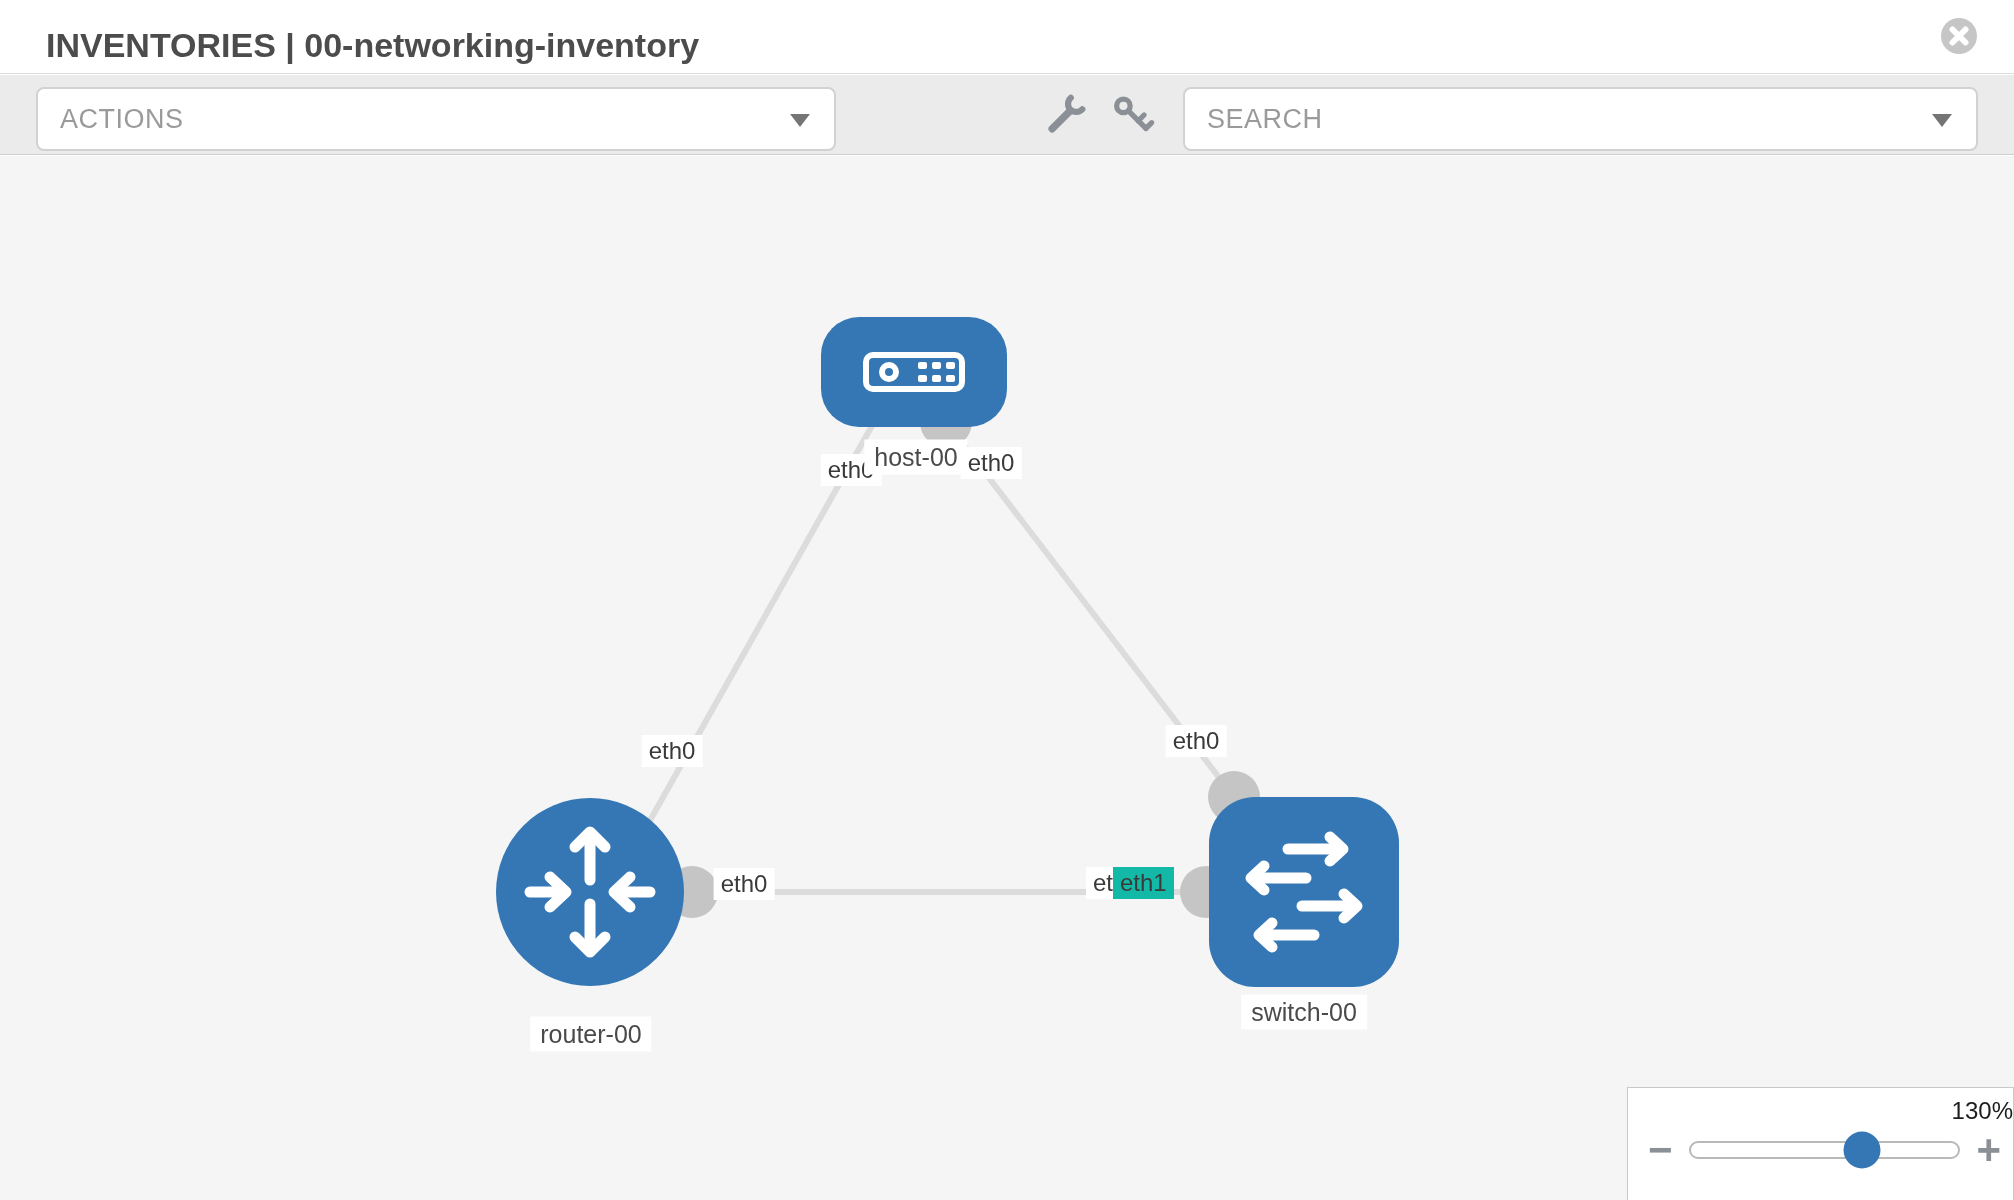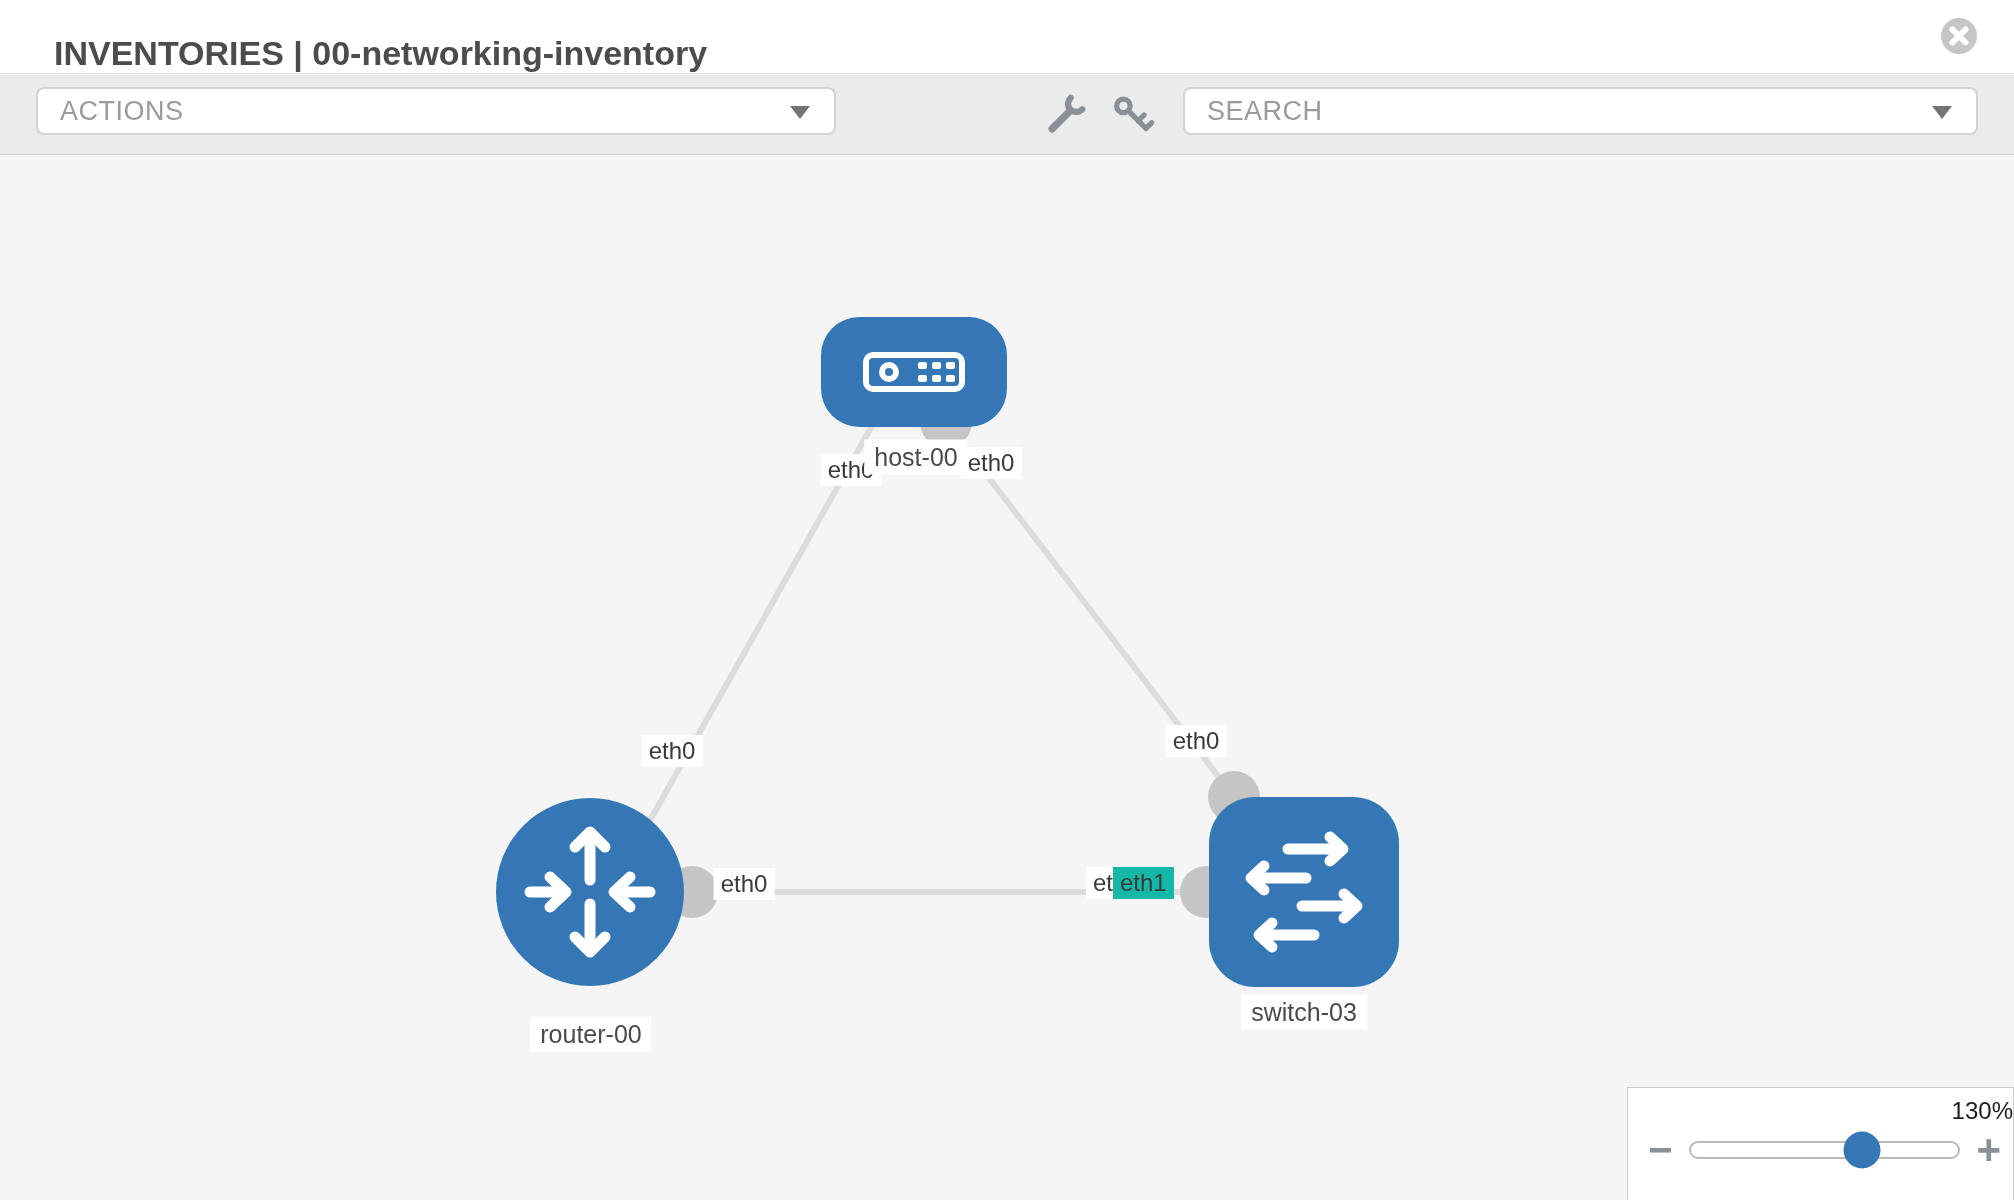--- a/index.html
+++ b/index.html
@@ -8,33 +8,33 @@
     width: 2014px; height: 1200px; overflow: hidden; position: relative;
     background: #fff; font-family: "Liberation Sans", sans-serif;
   }
   
   .hdr {
     position: absolute; left: 0; top: 0; width: 2014px; height: 74px;
     background: #fff; border-bottom: 1px solid #dddddd;
   }
   .hdr-title {
     position: absolute; left: 38px; top: 50%; transform: translateY(-50%);
-    margin: 16px; font-size: 34px; font-weight: 700; color: #4c4c4c; white-space: nowrap;
+    margin: 8px; font-size: 34px; font-weight: 700; color: #4c4c4c; white-space: nowrap;
   }
   .close-btn {
     position: absolute; right: 36px; top: 17px; width: 38px; height: 38px;
     padding: 0; border: none; background: transparent; cursor: pointer; line-height: 0;
   }
   
   .toolbar {
     position: absolute; left: 0; top: 75px; width: 2014px; height: 80px;
     background: #ebebeb; border-bottom: 1px solid #cfcfcf;
   }
   .combo {
-    position: absolute; top: 12px; height: 48px; background: #fff;
+    position: absolute; top: 12px; height: 64px; background: #fff;
     border: 2px solid #d2d2d2; border-radius: 8px; display: flex; align-items: center;
     cursor: pointer;
   }
   .combo-actions { left: 36px; width: 800px; }
   .combo-search { left: 1183px; width: 795px; }
   .combo-text { margin-left: 22px; font-size: 27px; color: #9a9a9a; letter-spacing: .5px; }
   .caret {
     position: absolute; right: 24px; top: 50%; margin-top: -5px; width: 0; height: 0;
     border-left: 10px solid transparent; border-right: 10px solid transparent;
     border-top: 13px solid #757575;
@@ -194,21 +194,21 @@
   <span class="lbl ilabel" style="left:991px; top:307px;">eth0</span>
   <span class="lbl ilabel" style="left:1196px; top:585px;">eth0</span>
   <span class="lbl ilabel" style="left:744px; top:728px;">eth0</span>
   <span class="overlap-row" style="left:1086px; top:727px;">
     <span class="iclip">eth0</span>
     <span class="iover">eth1</span>
   </span>
 
   <span class="lbl nlabel" style="left:916px; top:301px;">host-00</span>
   <span class="lbl nlabel" style="left:591px; top:878px;">router-00</span>
-  <span class="lbl nlabel" style="left:1304px; top:856px;">switch-03</span>
+  <span class="lbl nlabel" style="left:1304px; top:856px;">switch-00</span>
 
   <div class="zoom-panel">
     <div class="zoom-value">130%</div>
     <div class="zoom-row">
       <span class="zoom-minus">−</span>
       <div class="zoom-track">
         <div class="zoom-thumb" style="left: 64%;"></div>
       </div>
       <span class="zoom-plus">+</span>
     </div>

